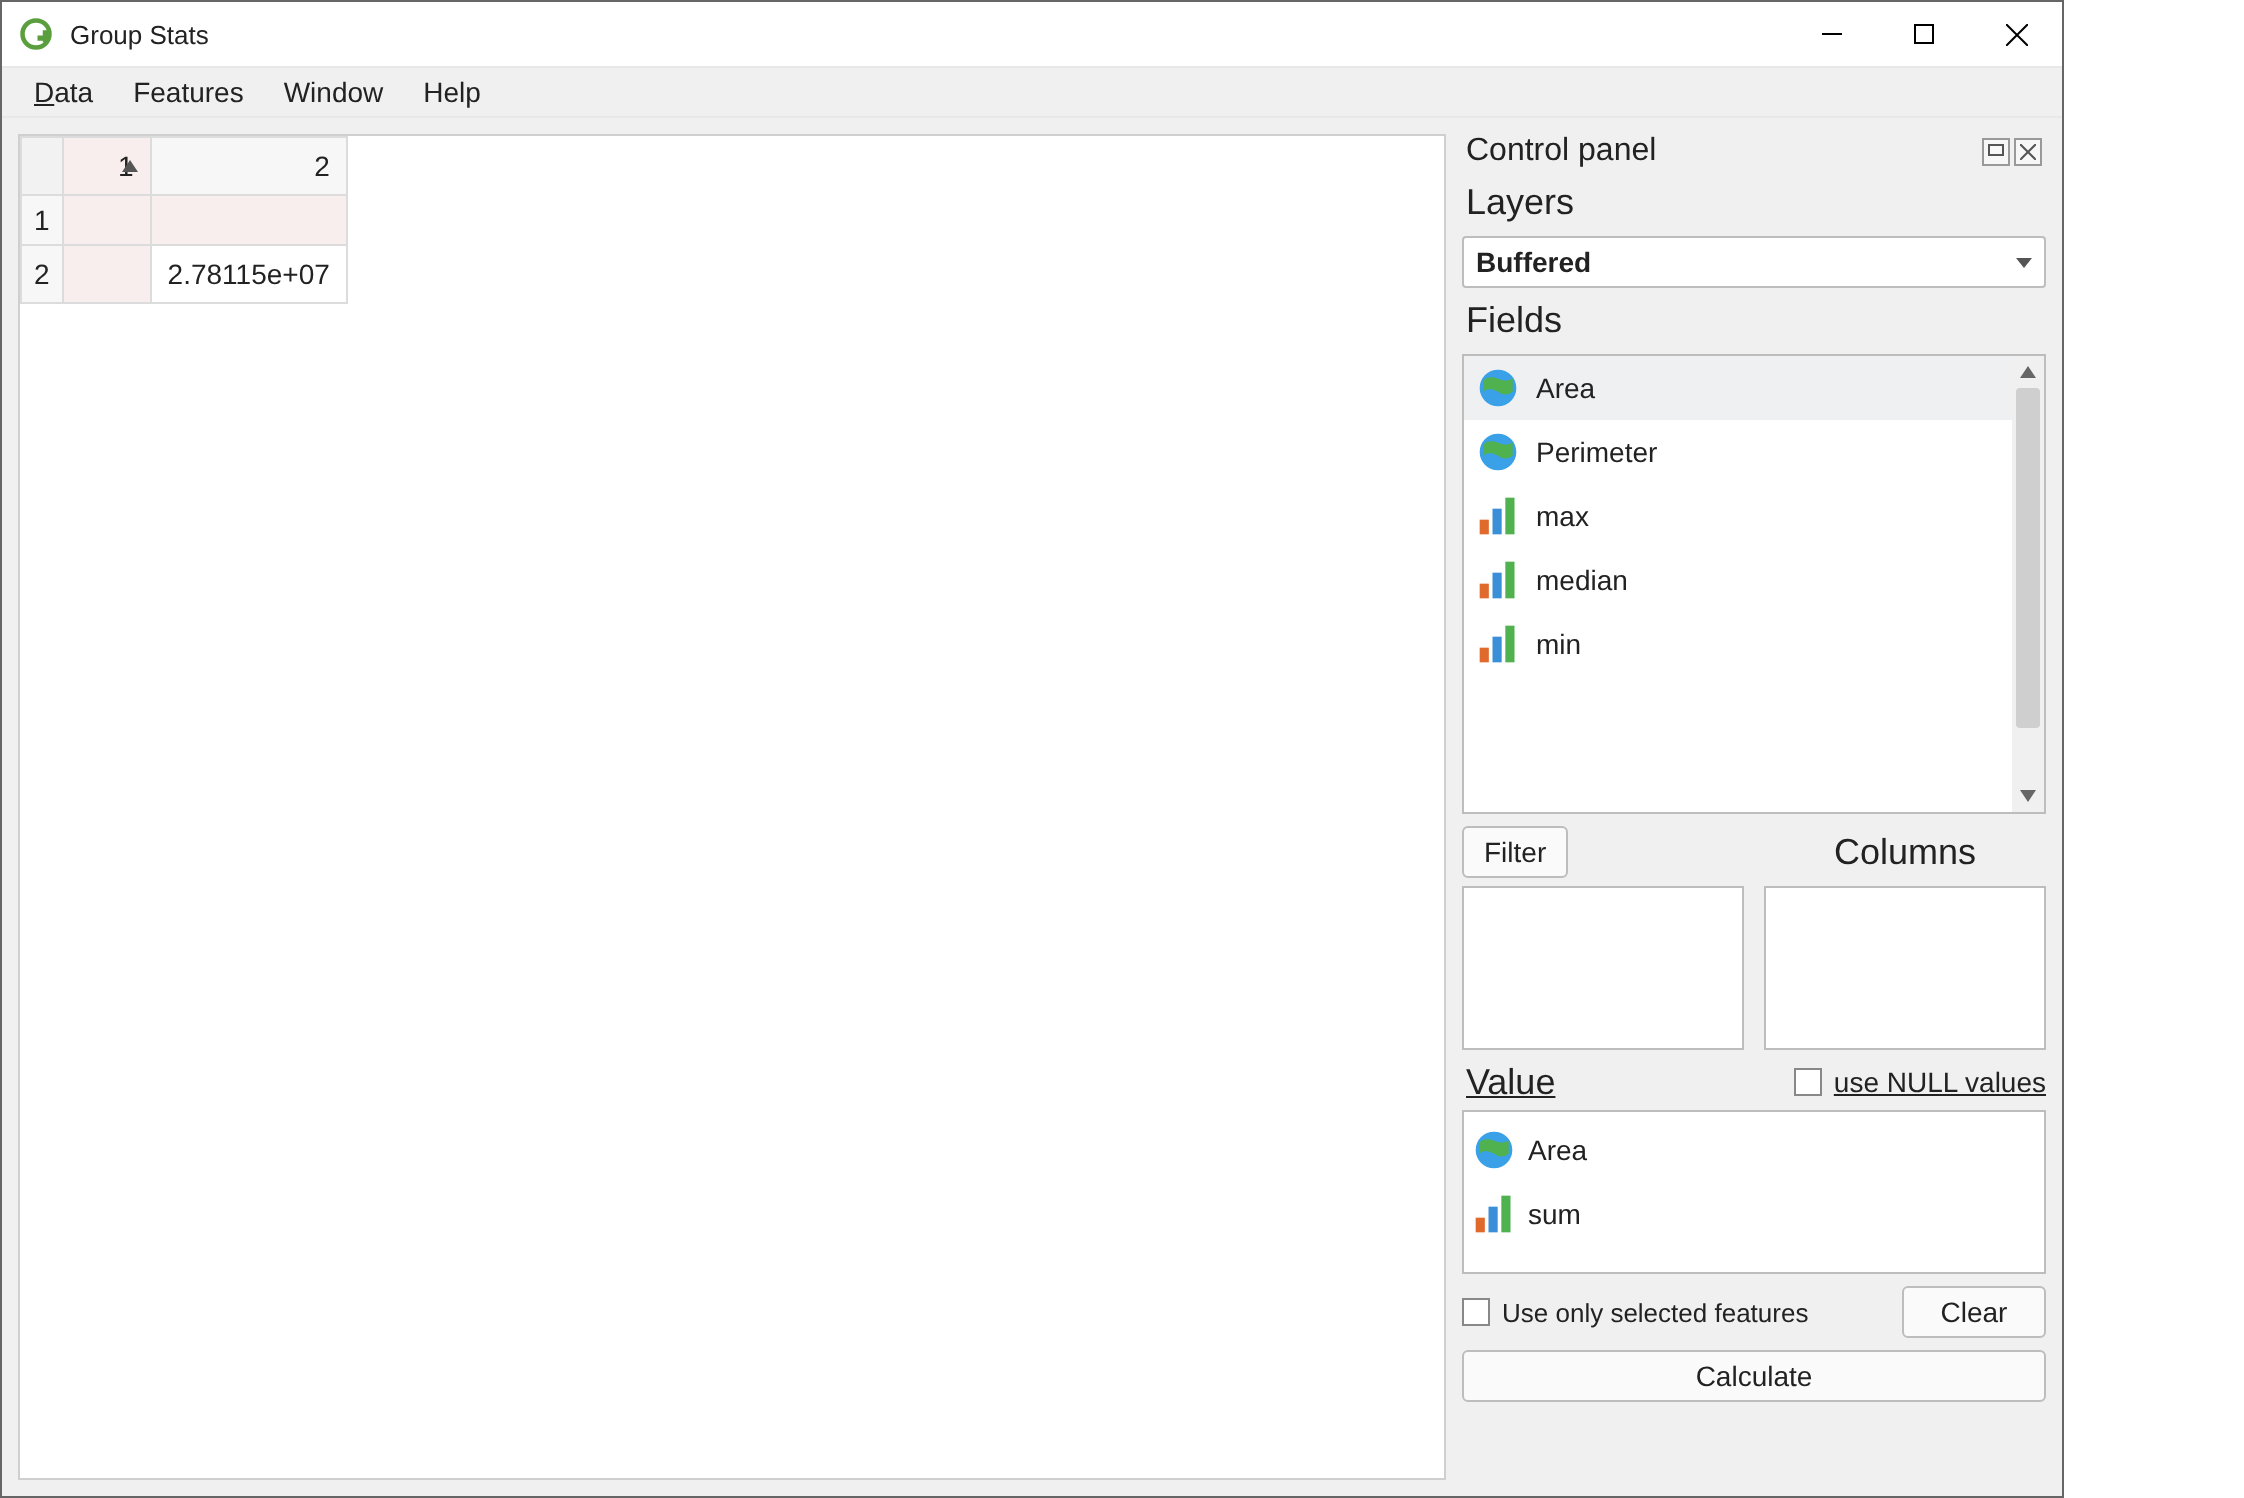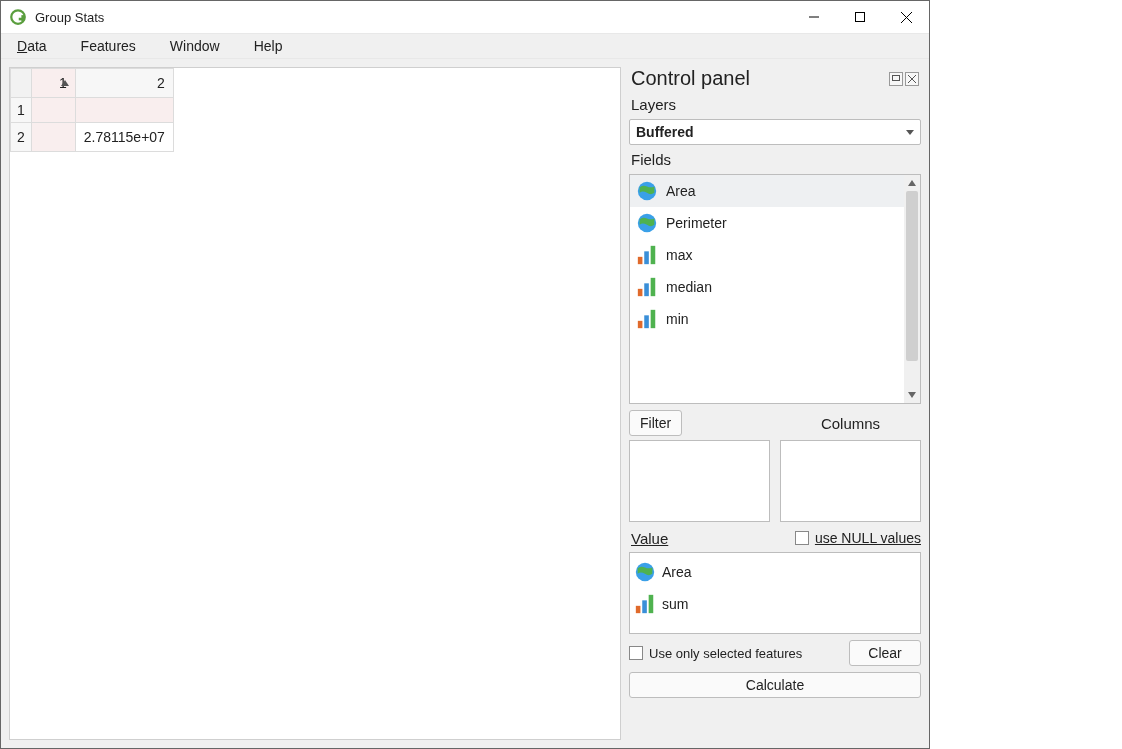--- a/index.html
+++ b/index.html
@@ -1,43 +1,43 @@
 <!DOCTYPE html>
 <html><head>
 <meta charset="utf-8">
 <style>
   * { box-sizing: border-box; }
   html, body { margin: 0; padding: 0; font-family: "Segoe UI", Tahoma, sans-serif; font-size: 13px; color: #222; background: #fff; }
-  .window { width: 930px; height: 749px; border: 1px solid #666; background: #3b82f6; display: flex; flex-direction: column; }
+  .window { width: 1032px; height: 749px; border: 1px solid #666; background: #3b82f6; display: flex; flex-direction: column; }
   .titlebar { height: 32px; display: flex; align-items: center; padding: 0 0 0 8px; background: #fff; }
   .titlebar .app-icon { width: 18px; height: 18px; margin-right: 8px; }
   .titlebar .title { font-size: 13px; flex: 0 0 auto; }
   .titlebar .spacer { flex: 1; }
   .win-btn { width: 46px; height: 30px; display: flex; align-items: center; justify-content: center; }
   .win-btn svg { stroke: #000; }
-  .menubar { height: 26px; background: #f0f0f0; border-top: 1px solid #e8e8e8; border-bottom: 1px solid #e8e8e8; display: flex; align-items: center; padding: 0 8px; gap: 18px; }
+  .menubar { height: 26px; background: #f0f0f0; border-top: 1px solid #e8e8e8; border-bottom: 1px solid #e8e8e8; display: flex; align-items: center; padding: 0 8px; gap: 4px; }
   .menubar .menu-item { padding: 3px 8px; font-size: 14px; }
   .menubar .menu-item .u { text-decoration: underline; }
   .body { flex: 1; display: flex; background: #f0f0f0; padding: 8px; gap: 8px; min-height: 0; }
   .results { flex: 1; background: #fff; border: 1px solid #cfcfcf; position: relative; overflow: hidden; }
   table.grid { border-collapse: collapse; }
   table.grid th, table.grid td { border: 1px solid #dcdcdc; font-size: 14px; font-weight: normal; text-align: right; padding: 6px 8px; background: #fff; }
   table.grid th { background: #f7f7f7; }
   table.grid th.corner { background: #f2f2f2; width: 18px; }
   table.grid th.sorted { background: #f9eeee; position: relative; }
   table.grid th.sorted::after { content: ""; position: absolute; right: 6px; top: 50%; transform: translateY(-50%); border-left: 4px solid transparent; border-right: 4px solid transparent; border-bottom: 6px solid #555; }
   table.grid th.col { min-width: 44px; }
   table.grid th.col2 { min-width: 86px; }
   table.grid td.pink { background: #f9eeee; }
   table.grid th.rowhdr { background: #f7f7f7; width: 18px; text-align: center; padding: 4px 6px; }
   .panel { width: 292px; display: flex; flex-direction: column; gap: 6px; }
-  .panel-title-row { display: flex; align-items: center; font-size: 20px; padding: 0 2px; }
+  .panel-title-row { display: flex; align-items: center; font-size: 16px; padding: 0 2px; }
   .panel-title-row .spacer { flex: 1; }
   .panel-title-row .pbtn { width: 14px; height: 14px; border: 1px solid #999; margin-left: 2px; display: flex; align-items: center; justify-content: center; font-size: 9px; line-height: 1; background: #f7f7f7; }
-  .label { font-size: 15px; padding: 0 2px; }
+  .label { font-size: 18px; padding: 0 2px; }
   .combo { height: 26px; border: 1px solid #bdbdbd; background: #fff; display: flex; align-items: center; padding: 0 6px; border-radius: 2px; position: relative; font-weight: bold; }
   .combo .val { flex: 1; font-size: 14px; }
   .combo .chev { border-left: 4px solid transparent; border-right: 4px solid transparent; border-top: 5px solid #555; }
   .listbox { border: 1px solid #bdbdbd; background: #fff; height: 230px; position: relative; overflow: hidden; }
   .listbox .items { position: absolute; left: 0; top: 0; right: 16px; }
   .listbox .item { display: flex; align-items: center; gap: 8px; padding: 4px 6px; font-size: 14px; height: 32px; }
   .listbox .item.selected { background: #eef0f2; }
   .listbox .item .icon { width: 22px; height: 22px; flex: 0 0 22px; }
   .listbox .scrollbar { position: absolute; right: 0; top: 0; bottom: 0; width: 16px; background: #f0f0f0; display: flex; flex-direction: column; }
   .scrollbar .sbtn { height: 16px; display: flex; align-items: center; justify-content: center; }

